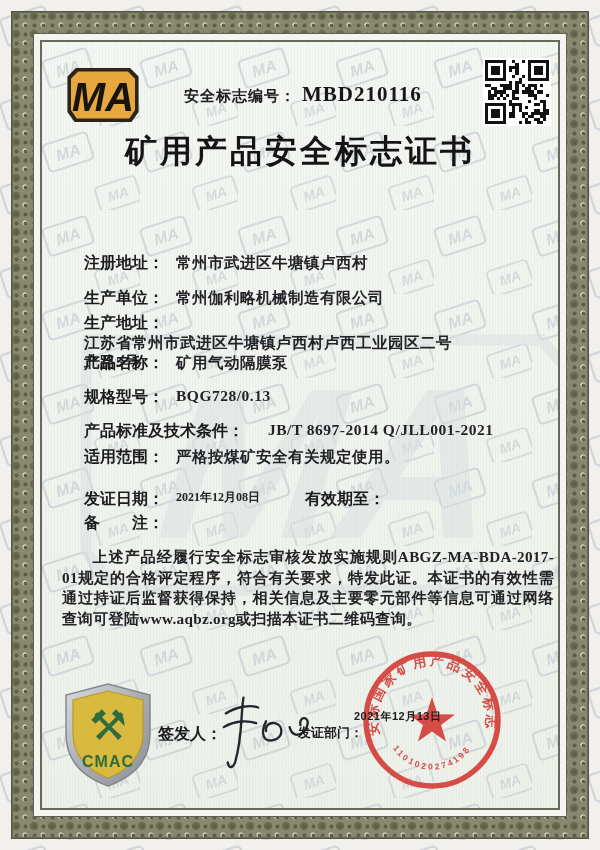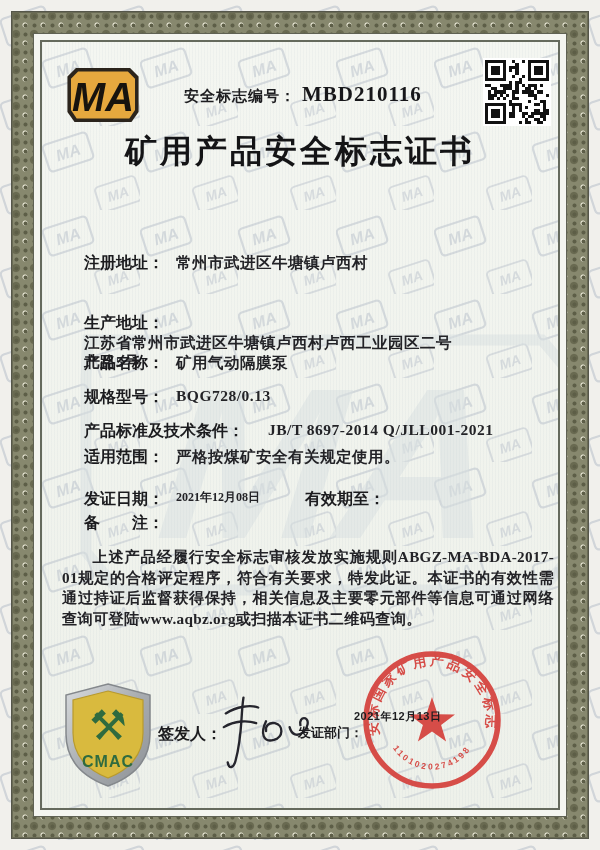--- a/index.html
+++ b/index.html
@@ -342,20 +342,21 @@
           <rect x="13" y="20" width="1" height="1" fill="#111"></rect>
           <rect x="14" y="20" width="1" height="1" fill="#111"></rect>
           <rect x="17" y="20" width="1" height="1" fill="#111"></rect>
           <rect x="18" y="20" width="1" height="1" fill="#111"></rect>
         </svg>
       </div>
 
     <div class="title">矿用产品安全标志证书</div>
 
     <div class="row r1"><span class="lab">注册地址：</span><span class="val">常州市武进区牛塘镇卢西村</span></div>
+    <div class="row r2"><span class="lab">生产单位：</span><span class="val">常州伽利略机械制造有限公司</span></div>
     <div class="row addr r3"><span class="lab">生产地址：</span><span class="val">江苏省常州市武进区牛塘镇卢西村卢西工业园区二号北路5号</span></div>
     <div class="row r4"><span class="lab">产品名称：</span><span class="val">矿用气动隔膜泵</span></div>
     <div class="row r5"><span class="lab">规格型号：</span><span class="val">BQG728/0.13</span></div>
     <div class="row wide r6"><span class="lab">产品标准及技术条件：</span><span class="val">JB/T 8697-2014  Q/JLL001-2021</span></div>
     <div class="row r7"><span class="lab">适用范围：</span><span class="val">严格按煤矿安全有关规定使用。</span></div>
 
     <div class="rowdates">
       <span class="lab l1">发证日期：</span>
       <span class="val v1">2021年12月08日</span>
       <span class="lab l2">有效期至：</span>

